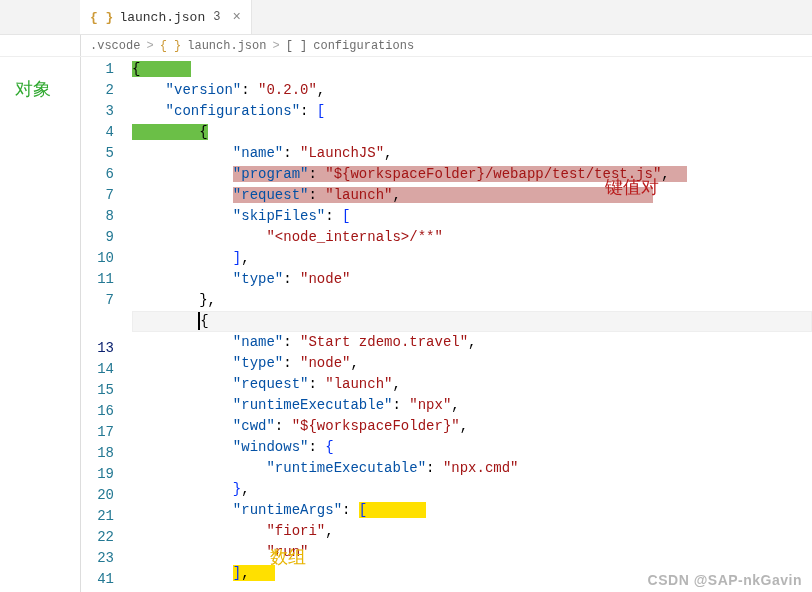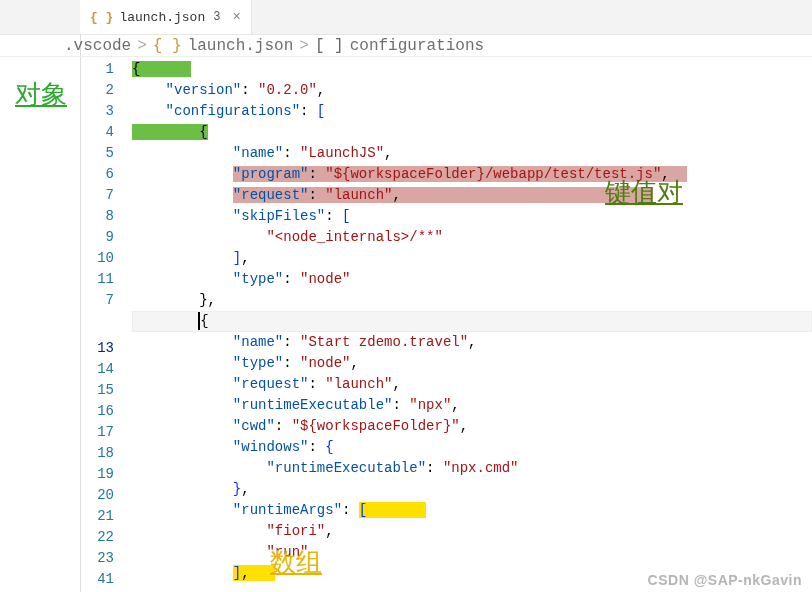--- a/index.html
+++ b/index.html
@@ -29,22 +29,22 @@
       font-size: 13px;
     }
     .tab-icon { color: #cc9936; font-weight: bold; font-size: 13px; }
     .tab-name { color: #333; }
     .tab-mod { color: #555; font-size: 12px; margin-left: 2px; }
     .tab-close { color: #888; font-size: 14px; margin-left: 6px; cursor: pointer; }
     .breadcrumb {
       display: flex;
       align-items: center;
       height: 22px;
-      padding-left: 64px;
-      font-size: 16px;
+      padding-left: 90px;
+      font-size: 12px;
       color: #6e6e6e;
       gap: 6px;
       border-bottom: 1px solid #eee;
     }
     .breadcrumb .sep { color: #aaa; }
     .breadcrumb .icon-json { color: #cc9936; }
     .breadcrumb .icon-arr { color: #666; }
     .editor {
       display: flex;
       height: calc(100% - 57px);
@@ -83,27 +83,26 @@
     .punct { color: #000; }
     .key { color: #0451a5; }
     .str { color: #a31515; }
     .brk { color: #0431fa; }
     .hl-green { background: #6bbf47; }
     .hl-red { background: #d9a6a4; }
     .hl-yellow { background: #ffe000; }
     .annotation {
       position: absolute;
       font-family: "SimHei", "Microsoft YaHei", sans-serif;
-      font-size: 26px;
+      font-size: 18px;
       font-weight: 500;
       pointer-events: none;
-      text-decoration: underline;
     }
     .ann-green { color: #2fa82f; }
-    .ann-red { color: #4d7c0f; }
+    .ann-red { color: #b91c1c; }
     .ann-yellow { color: #e8b400; }
     .cursor-bar {
       display: inline-block;
       width: 2px;
       height: 18px;
       background: #000;
       vertical-align: middle;
       margin-left: -1px;
     }
     .watermark {

